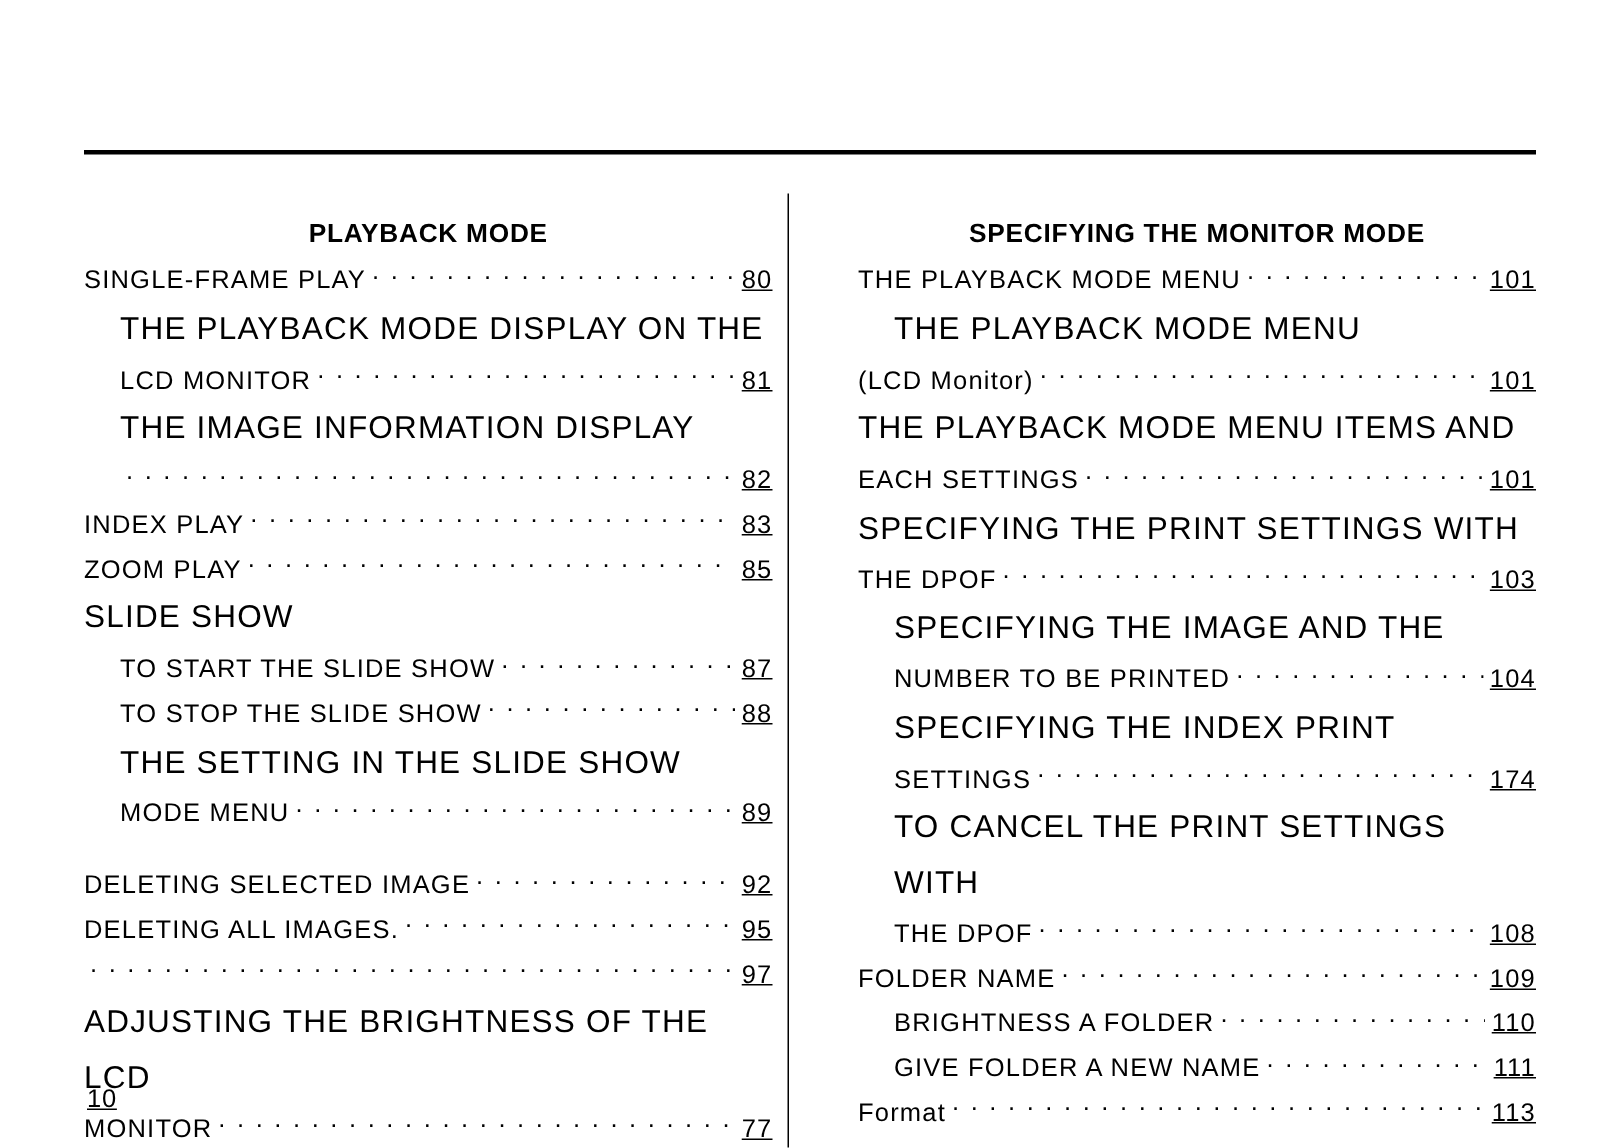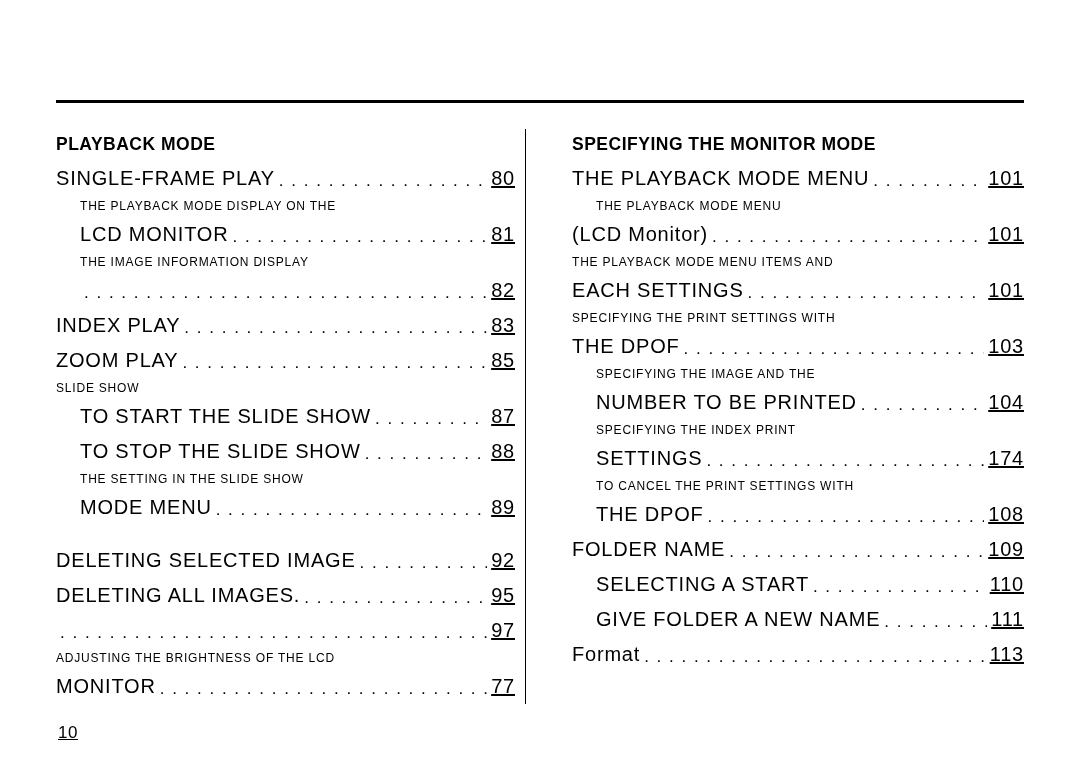--- a/index.html
+++ b/index.html
@@ -31,29 +31,30 @@
   .col {
     width: 470px;
   }
   .col-left { border-right: 1px solid #000; padding-right: 10px; box-sizing: border-box; }
   .col-right { padding-left: 18px; box-sizing: border-box; }
 
   .section-head {
     font-weight: bold;
     letter-spacing: 0.5px;
     font-size: 17.5px;
-    margin-top: 5px;
+    margin-top: 16px;
     margin-bottom: 6px;
     text-transform: none;
+    text-align: center;
   }
 
   .toc-line {
     display: flex;
-    align-items: flex-end;
-    font-size: 20px;
+    align-items: center;
+    font-size: 17px;
     letter-spacing: 0.8px;
     line-height: 1.75;
     white-space: nowrap;
   }
   .toc-label { flex: 0 0 auto; }
   .toc-dots {
     flex: 1 1 auto;
     overflow: hidden;
     margin: 0 4px;
     position: relative;
@@ -68,21 +69,21 @@
     font-size: 17px;
     color:#000;
   }
   .toc-page {
     flex: 0 0 auto;
     text-align: right;
     text-decoration: underline;
   }
   .indent1 { padding-left: 24px; }
   .plain-line {
-    font-size: 12px;
+    font-size: 21px;
     letter-spacing: 0.8px;
     line-height: 1.75;
   }
   .page-num {
     position: absolute;
     left: 58px;
     bottom: 22px;
     font-size: 17px;
     letter-spacing: 0.5px;
     text-decoration: underline;
@@ -203,21 +204,21 @@
           <span class="toc-label">THE DPOF</span>
           <span class="toc-dots"></span>
           <span class="toc-page">108</span>
         </div>
         <div class="toc-line">
           <span class="toc-label">FOLDER NAME</span>
           <span class="toc-dots"></span>
           <span class="toc-page">109</span>
         </div>
         <div class="toc-line indent1">
-          <span class="toc-label">SELECTING A START</span>
+          <span class="toc-label">BRIGHTNESS A FOLDER</span>
           <span class="toc-dots"></span>
           <span class="toc-page">110</span>
         </div>
         <div class="toc-line indent1">
           <span class="toc-label">GIVE FOLDER A NEW NAME</span>
           <span class="toc-dots"></span>
           <span class="toc-page">111</span>
         </div>
         <div class="toc-line">
           <span class="toc-label">Format</span>

